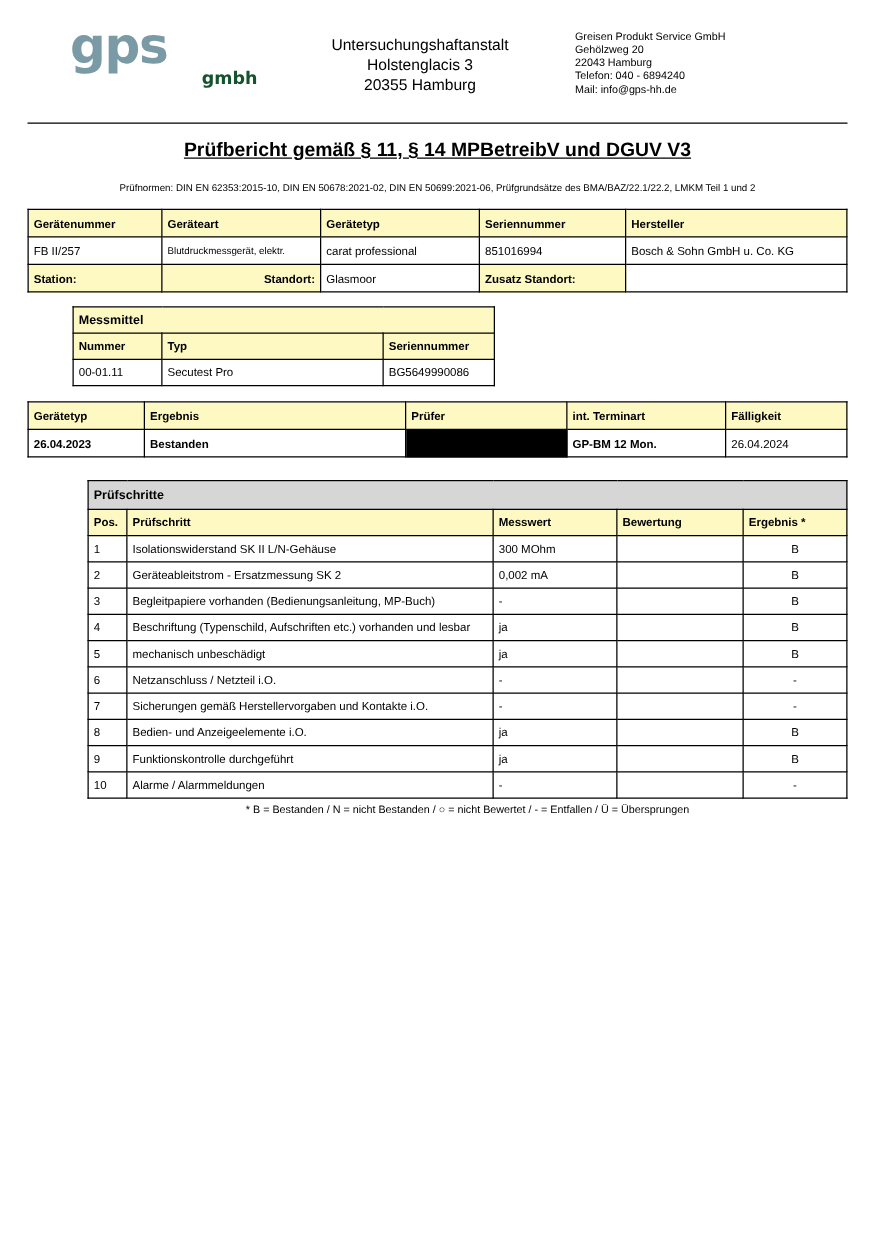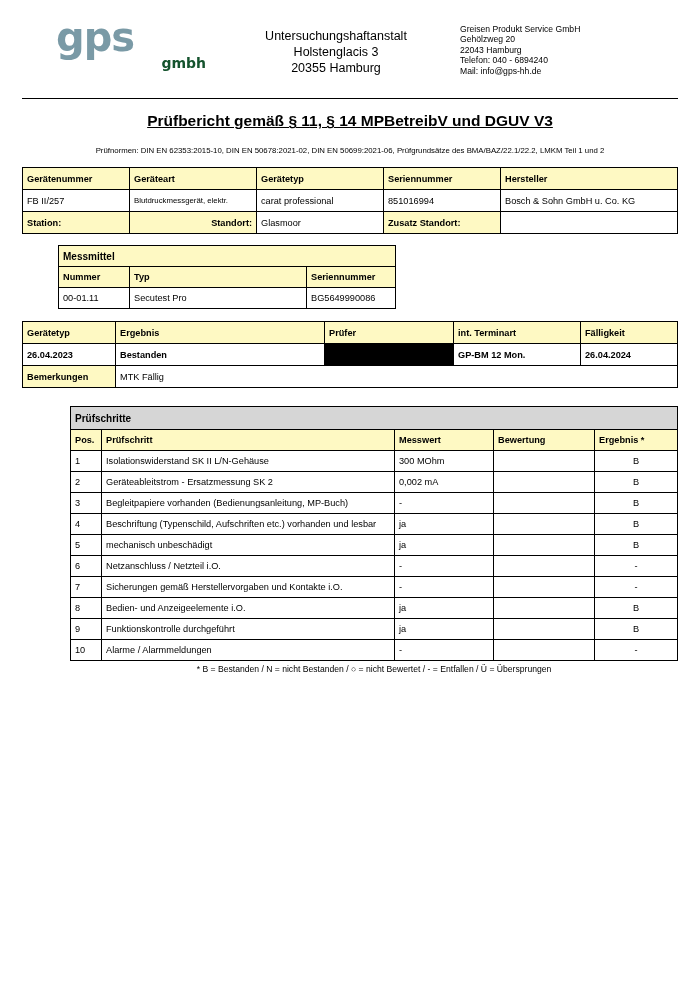--- a/index.html
+++ b/index.html
@@ -235,25 +235,21 @@
         <td class="hdr" style="width:200px">Ergebnis</td>
         <td class="hdr" style="width:120px">Prüfer</td>
         <td class="hdr" style="width:118px">int. Terminart</td>
         <td class="hdr">Fälligkeit</td>
       </tr>
       <tr>
         <td style="font-weight:bold">26.04.2023</td>
         <td style="font-weight:bold">Bestanden</td>
         <td class="blackbar"></td>
         <td style="font-weight:bold">GP-BM 12 Mon.</td>
-        <td style="font-weight:bold">26.04.2024</td>
-      </tr>
-      <tr>
-        <td class="hdr">Bemerkungen</td>
-        <td colspan="4">MTK Fällig</td>
+        <td style="font-weight:normal">26.04.2024</td>
       </tr>
     </tbody>
       </table>
   </div>
 
   <div class="steps">
     <table>
       <tbody>
           <tr class="title-row">
         <td colspan="5">Prüfschritte</td>

